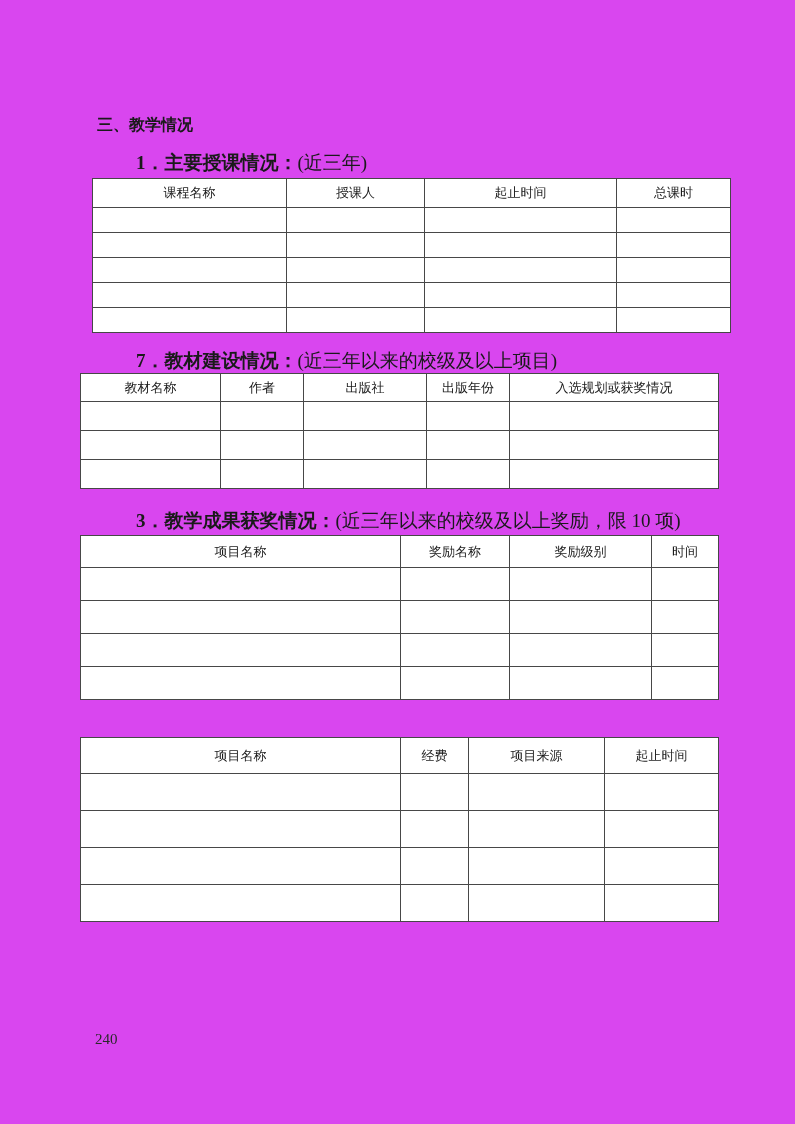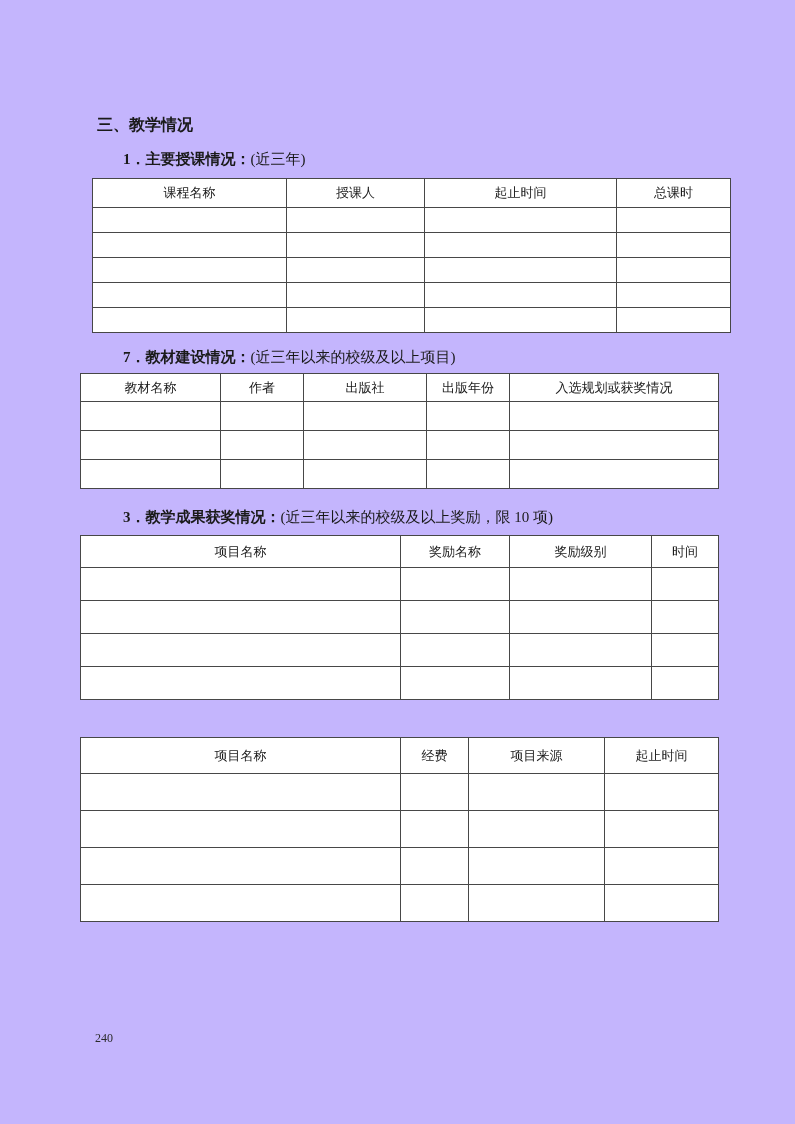--- a/index.html
+++ b/index.html
@@ -4,37 +4,37 @@
 <style>
   html, body {
     margin: 0;
     padding: 0;
     background: #ffffff;
   }
   .page {
     position: relative;
     width: 795px;
     height: 1124px;
-    background: #c4b5fd;
+    background: #d946ef;
     font-family: "Liberation Serif", "DejaVu Serif", serif;
     color: #1a1a1a;
     overflow: hidden;
   }
   .abs { position: absolute; }
 
   .doc-title {
     left: 97px;
     top: 115px;
     font-size: 16px;
     font-weight: bold;
     white-space: nowrap;
   }
   .sec-heading {
-    left: 123px;
-    font-size: 15px;
+    left: 136px;
+    font-size: 19px;
     white-space: nowrap;
     text-align: center;
   }
   .sec-heading .hd-bold { font-weight: bold; }
   .sec-heading .hd-note { font-weight: normal; }
 
   table.form-table {
     border-collapse: collapse;
     table-layout: fixed;
     width: 638px;
@@ -70,21 +70,21 @@
   .t4 td { height: 36px; }
 
   .h1 { top: 150px; }
   .h2 { top: 348px; }
   .h3 { top: 508px; }
   .h4 { top: 710px; }
 
   .page-number {
     left: 95px;
     top: 1031px;
-    font-size: 12px;
+    font-size: 15px;
     color: #2a2a2a;
   }
 </style>
 </head>
 <body>
 
 <div class="page">
 
   <div class="abs doc-title">三、教学情况</div>
 

